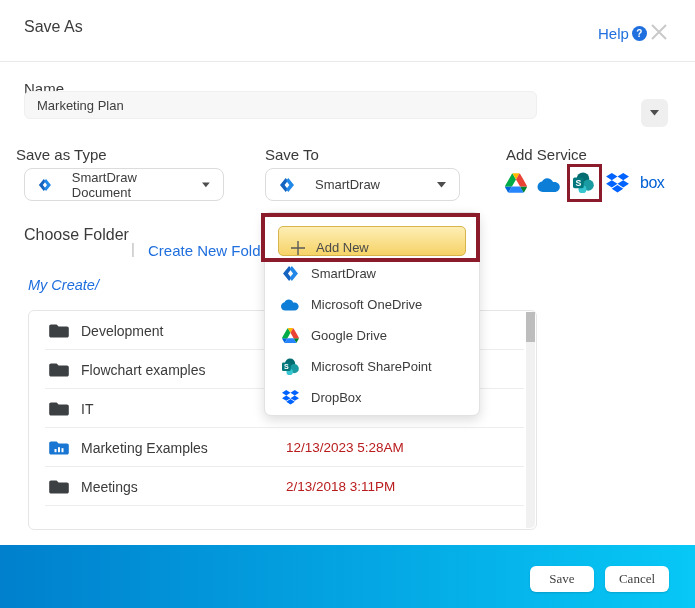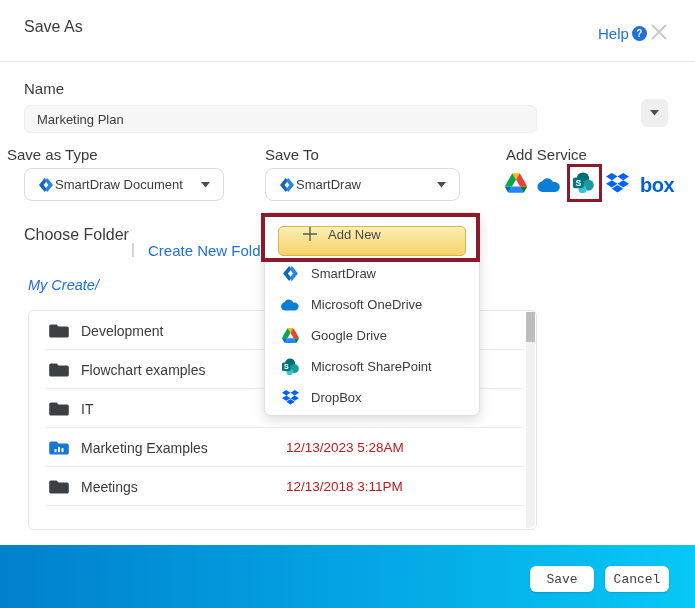--- a/index.html
+++ b/index.html
@@ -11,35 +11,35 @@
   .title { position:absolute; left:24px; top:18px; font-size:16px; color:#3c3c3c; }
   .help { position:absolute; left:598px; top:25px; display:flex; align-items:center; gap:3px;
           color:#1f6fde; font-size:15px; cursor:pointer; }
   .help-badge { width:15px; height:15px; border-radius:50%; background:#1f6fde; color:#fff;
           font-size:10px; font-weight:bold; display:flex; align-items:center; justify-content:center; }
   .close { position:absolute; left:650px; top:23px; width:18px; height:18px; cursor:pointer; }
   .hdr-divider { position:absolute; left:0; top:61px; width:695px; height:1px; background:#e9e9e9; }
 
   
   .name-label { position:absolute; left:24px; top:80px; font-size:15px; color:#3a3a3a; }
-  .name-input { position:absolute; left:24px; top:105px; width:513px; height:28px;
+  .name-input { position:absolute; left:24px; top:91px; width:513px; height:28px;
           background:#f7f7f7; border:1px solid #efefef; border-radius:6px;
           font-family:"Liberation Sans",sans-serif; font-size:13px; color:#3e3e3e; padding:0 12px; outline:none; }
   .name-caret { position:absolute; left:641px; top:99px; width:27px; height:28px; background:#efefef;
           border:none; border-radius:6px; display:flex; align-items:center; justify-content:center; cursor:pointer; }
 
   
   .sec-label { position:absolute; top:146px; font-size:15px; color:#3a3a3a; }
   .select { position:absolute; top:168px; height:33px; background:#fff; border:1px solid #dcdcdc;
-          border-radius:8px; display:flex; align-items:center; padding:0 13px; gap:1px; cursor:pointer; }
+          border-radius:8px; display:flex; align-items:center; padding:0 13px; gap:20px; cursor:pointer; }
   .select .lbl { font-size:13px; color:#3c3c3c; }
   .select .caret { margin-left:auto; }
 
   .svc-icon { position:absolute; cursor:pointer; }
-  .box-logo { position:absolute; left:640px; top:174px; font-size:20px; font-weight:bold; color:#0061d5;
+  .box-logo { position:absolute; left:640px; top:174px; font-size:16px; font-weight:normal; color:#0061d5;
           letter-spacing:-0.5px; cursor:pointer; }
 
   
   .choose-folder { position:absolute; left:24px; top:226px; font-size:16px; color:#3a3a3a; }
   .folder-sep { position:absolute; left:131px; top:240px; font-size:15px; color:#bdbdbd; }
   .create-folder { position:absolute; left:148px; top:242px; font-size:15px; color:#1f6fde; cursor:pointer;
           white-space:nowrap; }
   .breadcrumb { position:absolute; left:28px; top:277px; font-size:14.5px; color:#1f6fde; font-style:italic; cursor:pointer; }
 
   
@@ -52,37 +52,37 @@
   .file-row .fdate { position:absolute; left:257px; font-size:13.5px; color:#b91c1c; }
   .scroll-track { position:absolute; right:1px; top:1px; bottom:1px; width:9px; background:#f1f1f1;
           border-radius:0 5px 5px 0; cursor:pointer; }
   .scroll-thumb { position:absolute; right:0; top:0; width:9px; height:30px; background:#bdbdbd; cursor:grab; }
 
   
   .menu { position:absolute; left:264px; top:212px; width:216px; height:204px; background:#fff;
           border:1px solid #e2e2e2; border-radius:7px; box-shadow:0 4px 12px rgba(0,0,0,.14); z-index:10; }
   .add-new { position:absolute; left:13px; top:13px; right:13px; height:30px; border-radius:5px;
           background:linear-gradient(#fdeeb5, #f6d367); border:1px solid #d8b54c;
-          display:flex; align-items:flex-start; padding-left:24px; gap:11px; cursor:pointer; }
+          display:flex; align-items:flex-end; padding-left:12px; gap:11px; cursor:pointer; }
   .add-new .lbl { font-size:13px; color:#4a4a4a; }
   .menu-items { position:absolute; left:13px; top:45px; right:8px; }
   .menu-item { height:31px; display:flex; align-items:center; gap:11px; padding-left:3px; cursor:pointer; }
   .menu-item .lbl { font-size:13px; color:#3c3c3c; }
   .mi-icon { width:19px; display:flex; justify-content:center; }
 
   
   .annot { position:absolute; border:4px solid #8b1a2a; background:transparent; z-index:20; pointer-events:none; }
   .annot-addnew { left:261px; top:213px; width:219px; height:49px; }
   .annot-sharepoint { left:567px; top:164px; width:35px; height:38px; border-width:3px; }
 
   
   .footer { position:absolute; left:0; top:545px; width:695px; height:63px;
           background:linear-gradient(90deg, #0080cd, #07c8f6); }
   .btn { position:absolute; top:21px; width:64px; height:26px; background:#fff; border:none; border-radius:6px;
-          font-family:Liberation Mono, monospace; font-size:13px; color:#3f3f3f; cursor:pointer;
+          font-family:Liberation Serif, serif; font-size:13px; color:#3f3f3f; cursor:pointer;
           box-shadow:0 1px 2px rgba(0,0,0,.15); }
   .btn-save { left:530px; }
   .btn-cancel { left:605px; }
 </style>
 </head>
 <body>
 
 <svg width="0" height="0" style="position:absolute">
   <defs>
     <g id="sd-logo">
@@ -138,21 +138,21 @@
   <div class="hdr-divider"></div>
 
   <div class="name-label">Name</div>
   <input class="name-input" type="text" value="Marketing Plan" style="">
   <button class="name-caret">
     <svg width="9" height="6" viewBox="0 0 9 6">
         <use href="#caret-down"></use>
       </svg>
   </button>
 
-  <div class="sec-label" style="left:7px">Save as Type</div>
+  <div class="sec-label" style="left:16px">Save as Type</div>
   <div class="select" style="left:24px; width:200px">
     <svg width="16" height="16" viewBox="0 0 16 16">
         <use href="#sd-logo"></use>
       </svg>
     <span class="lbl">SmartDraw Document</span>
     <svg class="caret" width="9" height="6" viewBox="0 0 9 6">
         <use href="#caret-down"></use>
       </svg>
   </div>
 
@@ -224,21 +224,21 @@
       <span class="fname">Marketing Examples</span>
       <span class="fdate">12/13/2023 5:28AM</span>
     </div>
     <div class="file-row">
       <span class="ficon">
           <svg width="20" height="16" viewBox="0 0 20 16">
             <use href="#folder-dark"></use>
           </svg>
         </span>
       <span class="fname">Meetings</span>
-      <span class="fdate">12/13/2018 3:11PM</span>
+      <span class="fdate">2/13/2018 3:11PM</span>
     </div>
     <div class="scroll-track">
       <div class="scroll-thumb"></div>
     </div>
   </div>
 
   <div class="menu">
     <div class="add-new">
       <svg width="14" height="14" viewBox="0 0 14 14">
         <path d="M7 0v14M0 7h14" stroke="#5a5a5a" stroke-width="1.4"></path>

